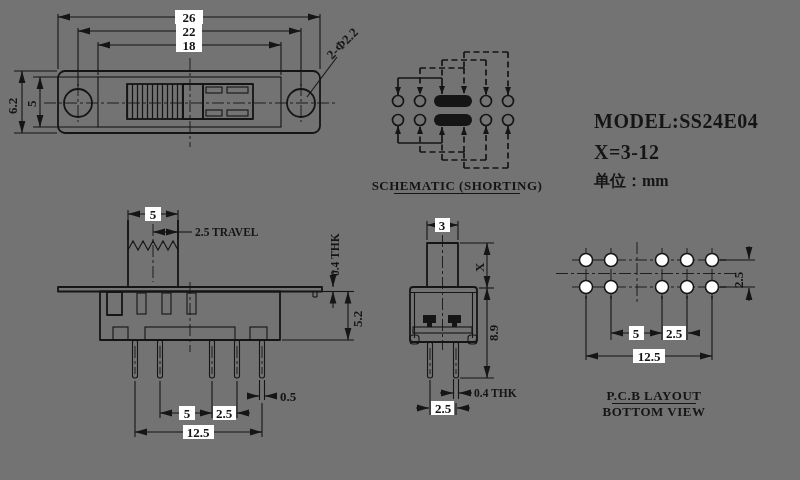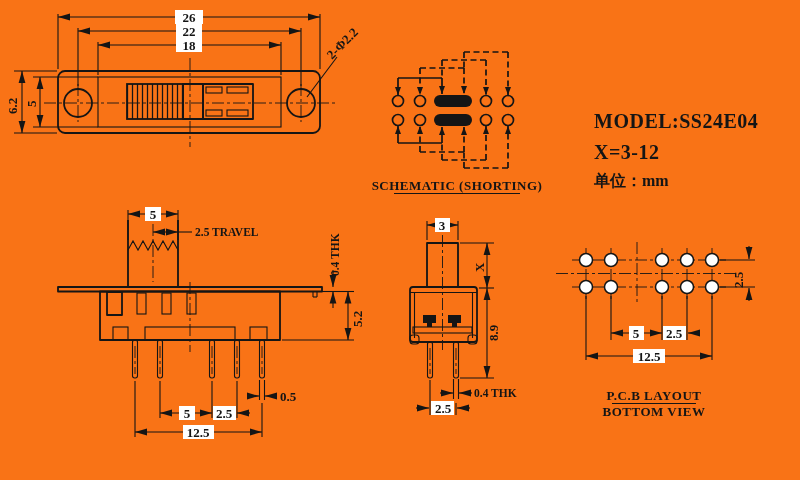--- a/index.html
+++ b/index.html
@@ -1,16 +1,16 @@
 <!DOCTYPE html>
 <html><head>
 <meta charset="utf-8">
 <style>
   html,body{margin:0;padding:0;background:#fff;}
-  #canvas{position:relative;width:800px;height:480px;background:#f97316;overflow:hidden;}
+  #canvas{position:relative;width:800px;height:480px;background:#737373;overflow:hidden;}
   svg{display:block;}
   .ol{stroke:#151515;stroke-width:1.8;fill:none;stroke-linejoin:round;}
   .tl{stroke:#151515;stroke-width:1.1;fill:none;}
   .cl{stroke:#151515;stroke-width:0.9;fill:none;stroke-dasharray:12 3 3 3;}
   .dl{stroke:#151515;stroke-width:1.1;fill:none;}
   .sol{stroke:#151515;stroke-width:1.7;fill:none;}
   .dsh{stroke:#151515;stroke-width:1.7;fill:none;stroke-dasharray:6 3.5;}
   .wbox{fill:#ffffff;stroke:none;}
   text{font-family:"Liberation Serif","DejaVu Serif",serif;font-weight:700;fill:#151515;}
   .dt{font-size:13px;}

